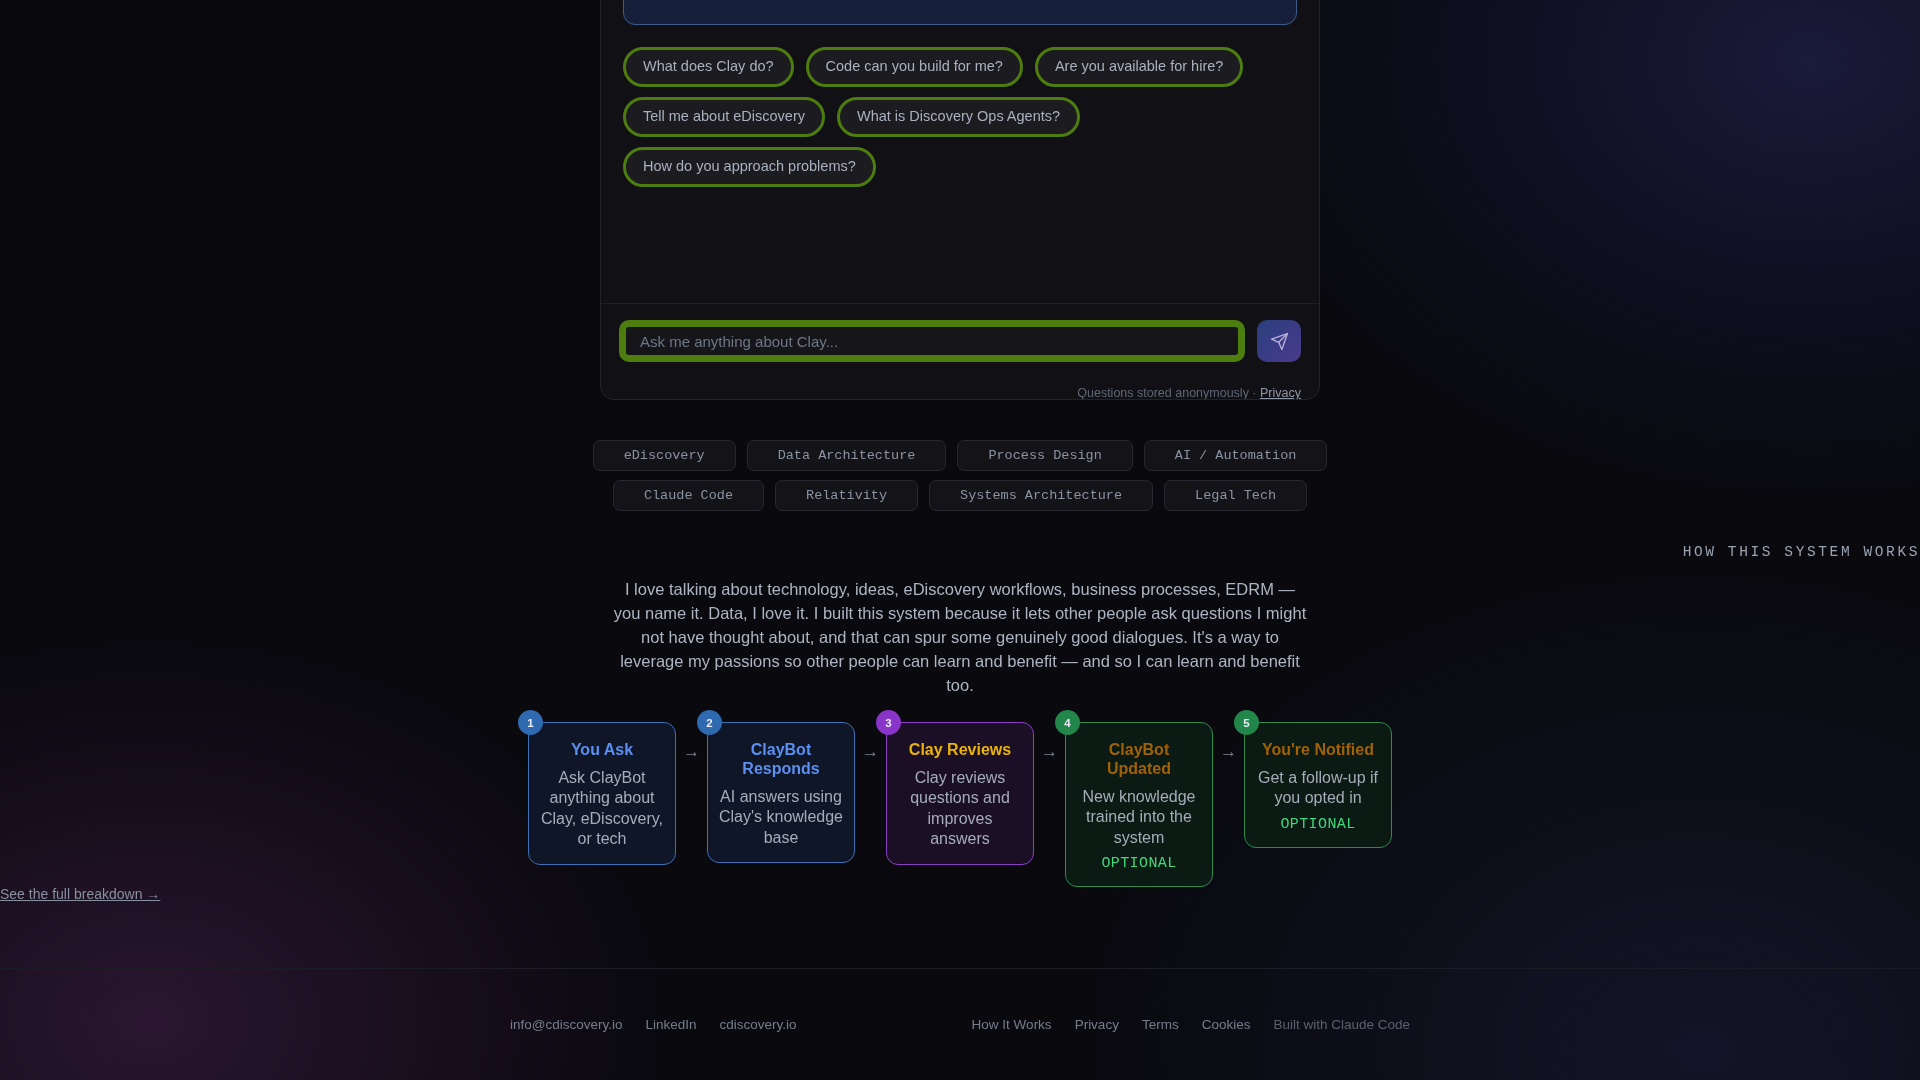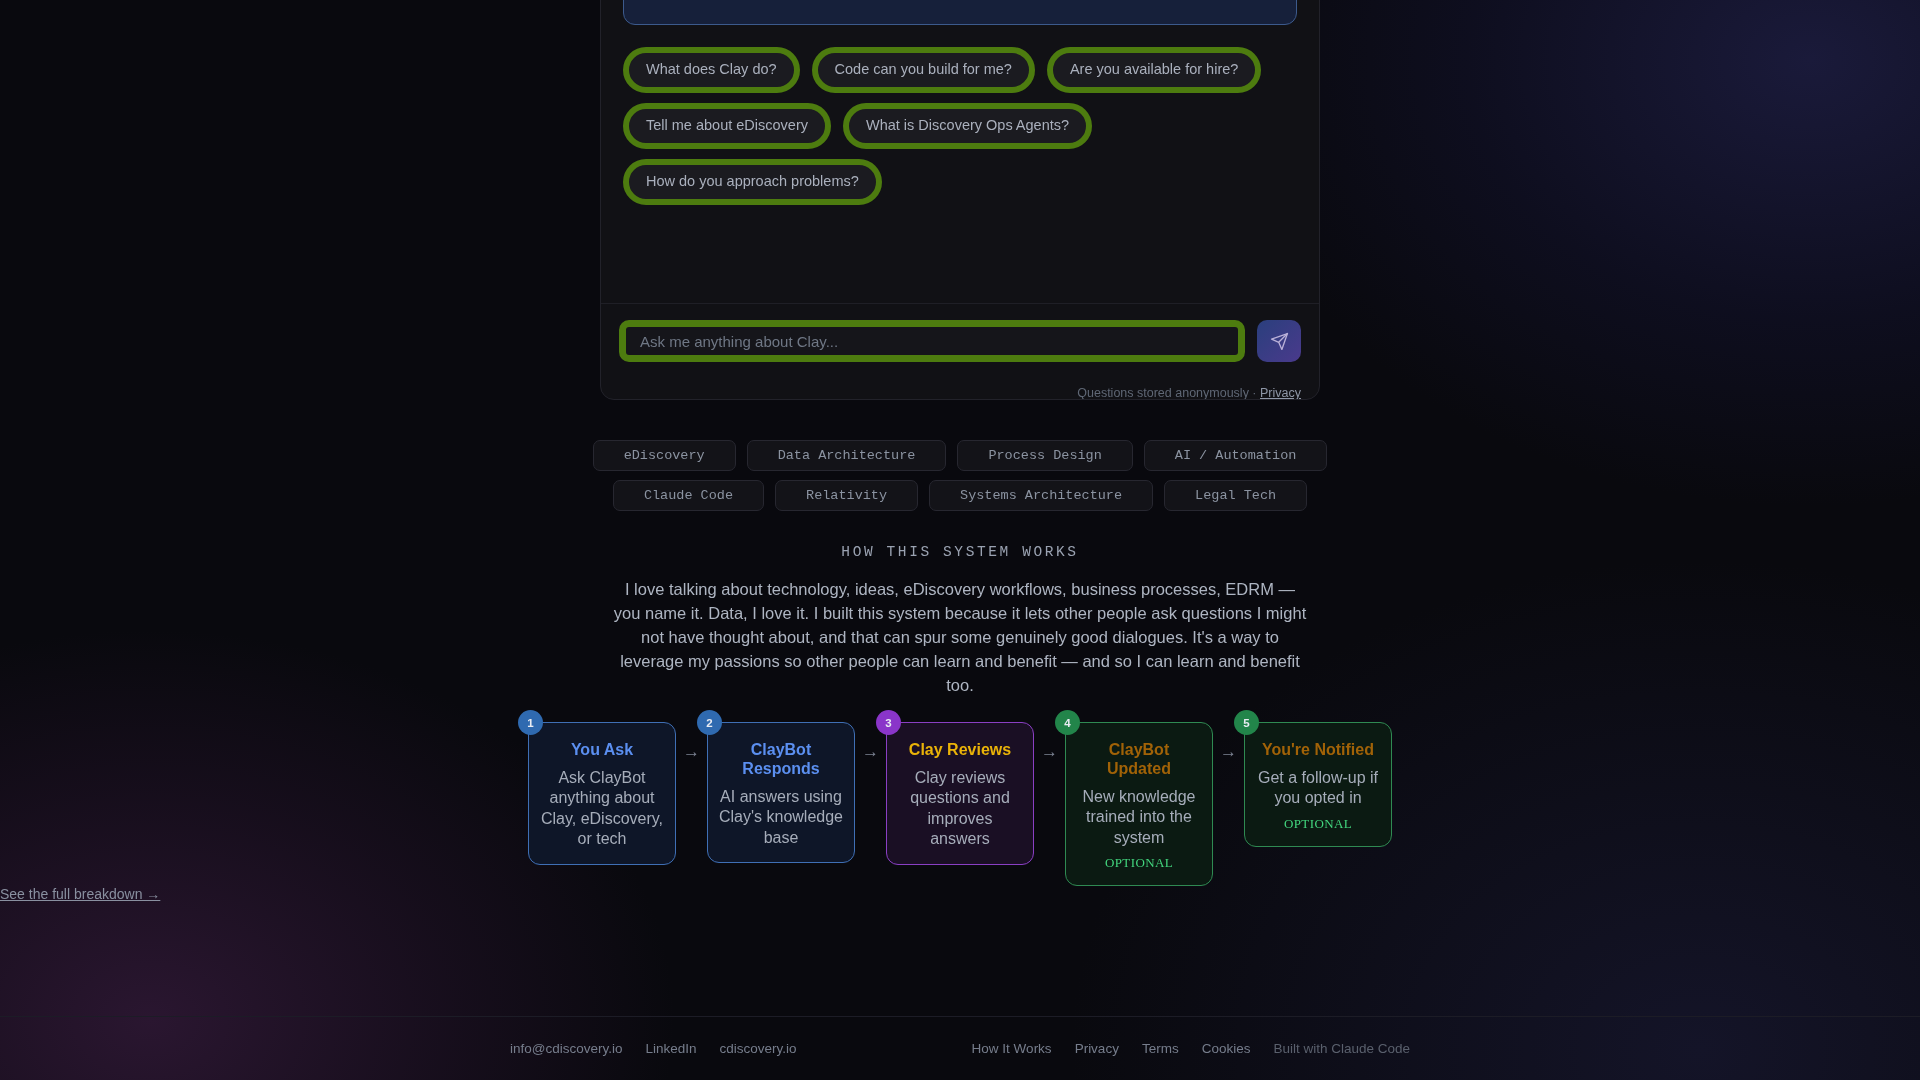--- a/index.html
+++ b/index.html
@@ -45,21 +45,21 @@
     min-height: 96px;
     width: 100%;
   }
   .chips {
     display: flex; flex-wrap: wrap;
     gap: 10px 12px;
     margin-top: 22px;
   }
   .chip {
     background: #1b1b20;
-    border: 6px solid #4d7c0f;
+    border: 3px solid #4d7c0f;
     border-radius: 999px;
     color: #aab0bd;
     font-size: 14.5px;
     padding: 9px 17px;
     line-height: 1.1;
     cursor: pointer;
     white-space: nowrap;
   }
 
   .composer-wrap {
@@ -118,21 +118,21 @@
     border-radius: 7px;
     padding: 7px 30px;
     cursor: pointer;
     white-space: nowrap;
   }
 
   
   .hiw-heading {
     position: absolute;
     left: 0; right: 0; top: 544px;
-    text-align: center;
+    text-align: right;
     font-family: "Liberation Mono", monospace;
     font-size: 14.5px;
     letter-spacing: 2.6px;
     color: #9aa2b1;
   }
   .hiw-body {
     position: absolute;
     left: 610px; top: 578px;
     width: 700px;
     text-align: center;
@@ -176,22 +176,22 @@
     font-size: 16px; font-weight: bold;
     line-height: 1.18;
     margin-bottom: 8px;
   }
   .step-title.blue   { color: #5b8ff0; }
   .step-title.purple { color: #eab308; }
   .step-title.green  { color: #a16207; }
   .step-desc { font-size: 16px; line-height: 1.28; color: #a6adba; }
   .step-optional {
     margin-top: 7px;
-    font-family: Liberation Serif, serif;
-    font-size: 13px;
+    font-family: Liberation Mono, monospace;
+    font-size: 15px;
     color: #43d67e;
     letter-spacing: 0.4px;
   }
   .step-arrow {
     color: #7d8494;
     font-size: 17px;
     margin: 0 7px;
     padding-top: 20px;
     flex: none;
   }
@@ -203,21 +203,21 @@
     font-size: 14px;
     color: #8990a0;
     text-decoration: underline;
     cursor: pointer;
   }
 
   
   .footer {
     position: absolute;
     left: 0; right: 0; bottom: 0;
-    height: 64px;
+    height: 112px;
     border-top: 1px solid #1c1c26;
     display: flex; align-items: center;
     justify-content: space-between;
     padding: 0 510px;
   }
   .footer-group { display: flex; gap: 23px; }
   .footer-link {
     font-size: 13.5px;
     color: #767d8c;
     text-decoration: none;

